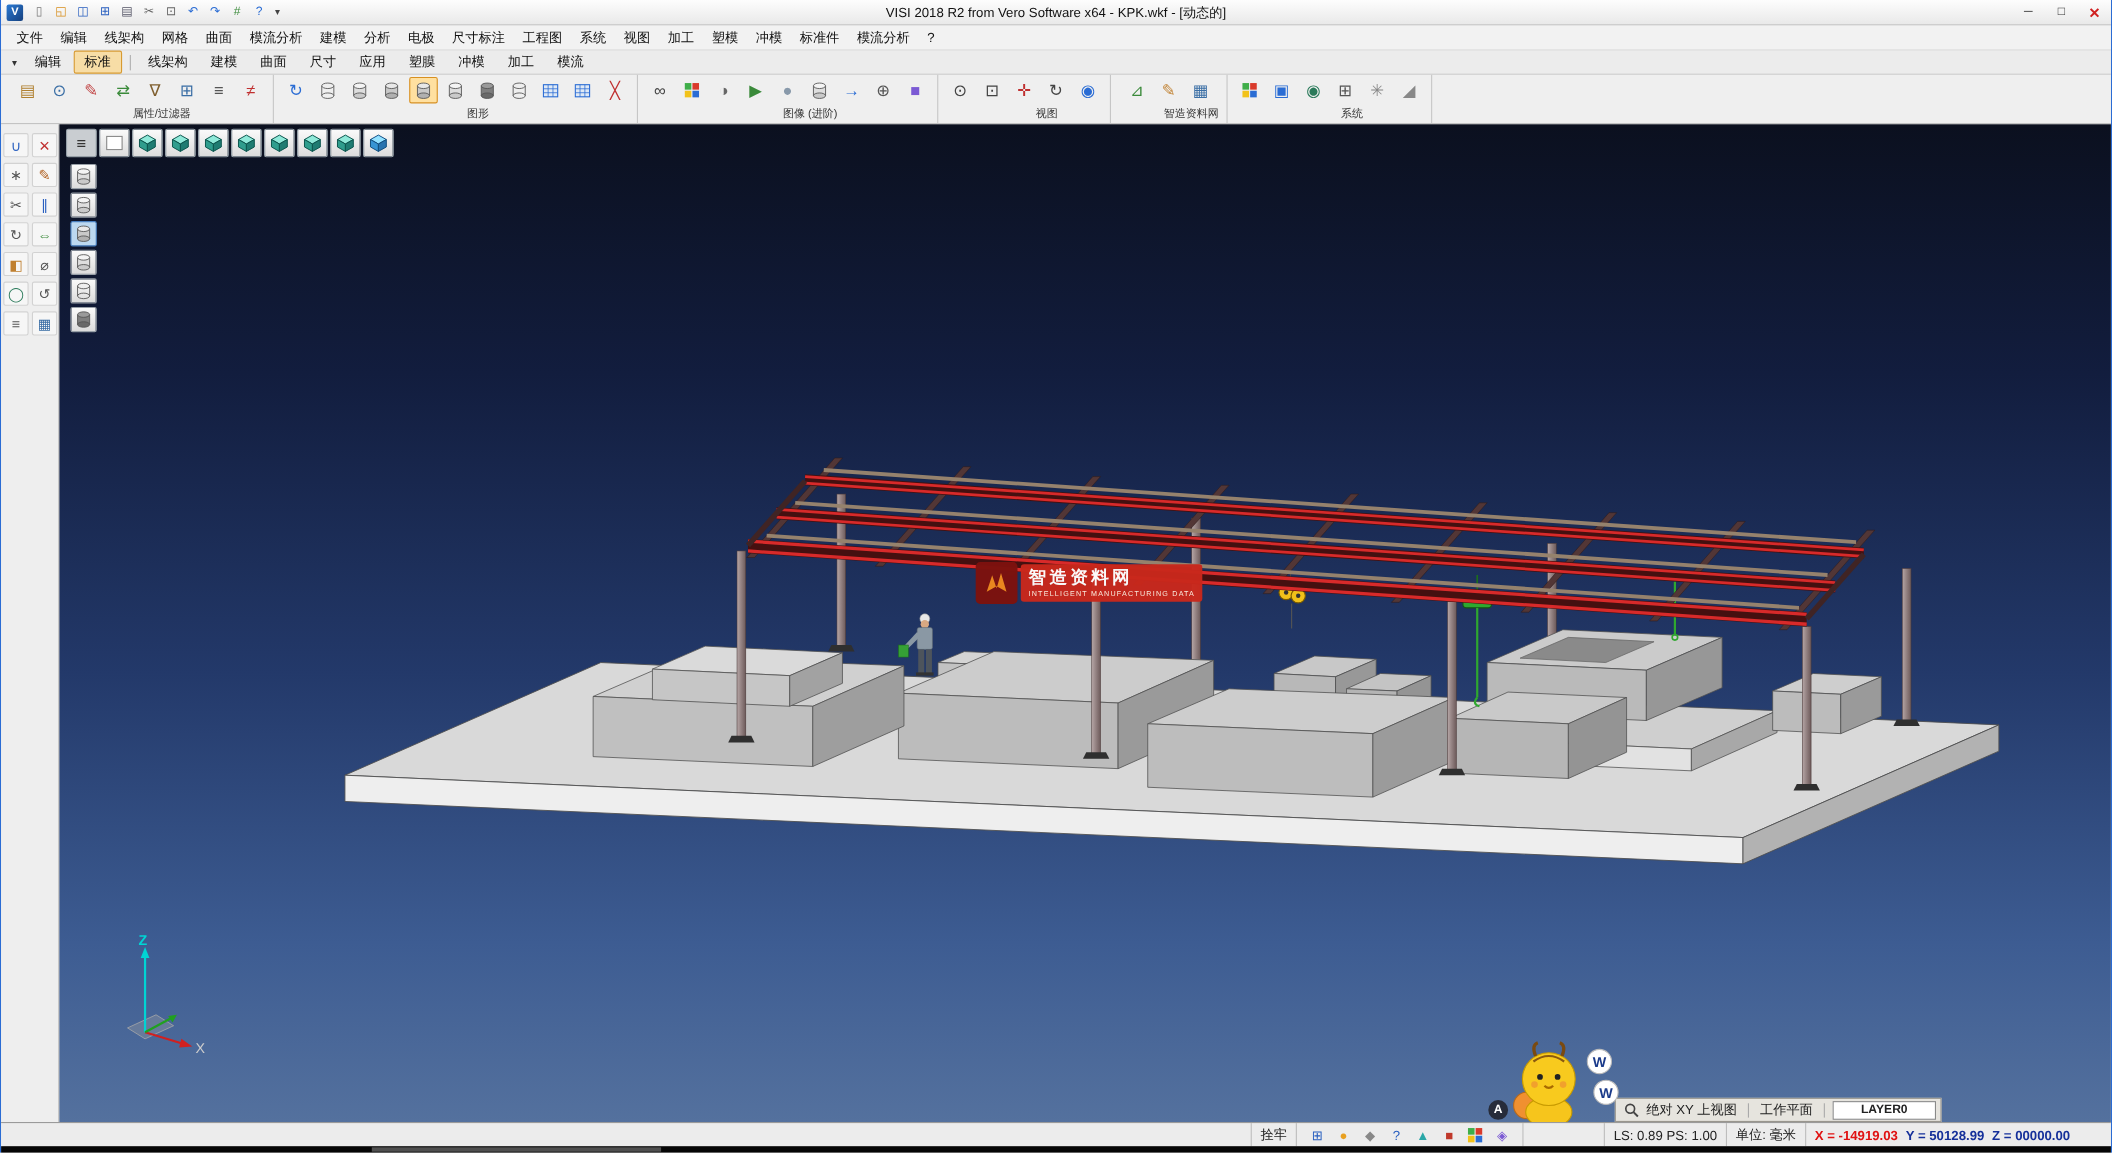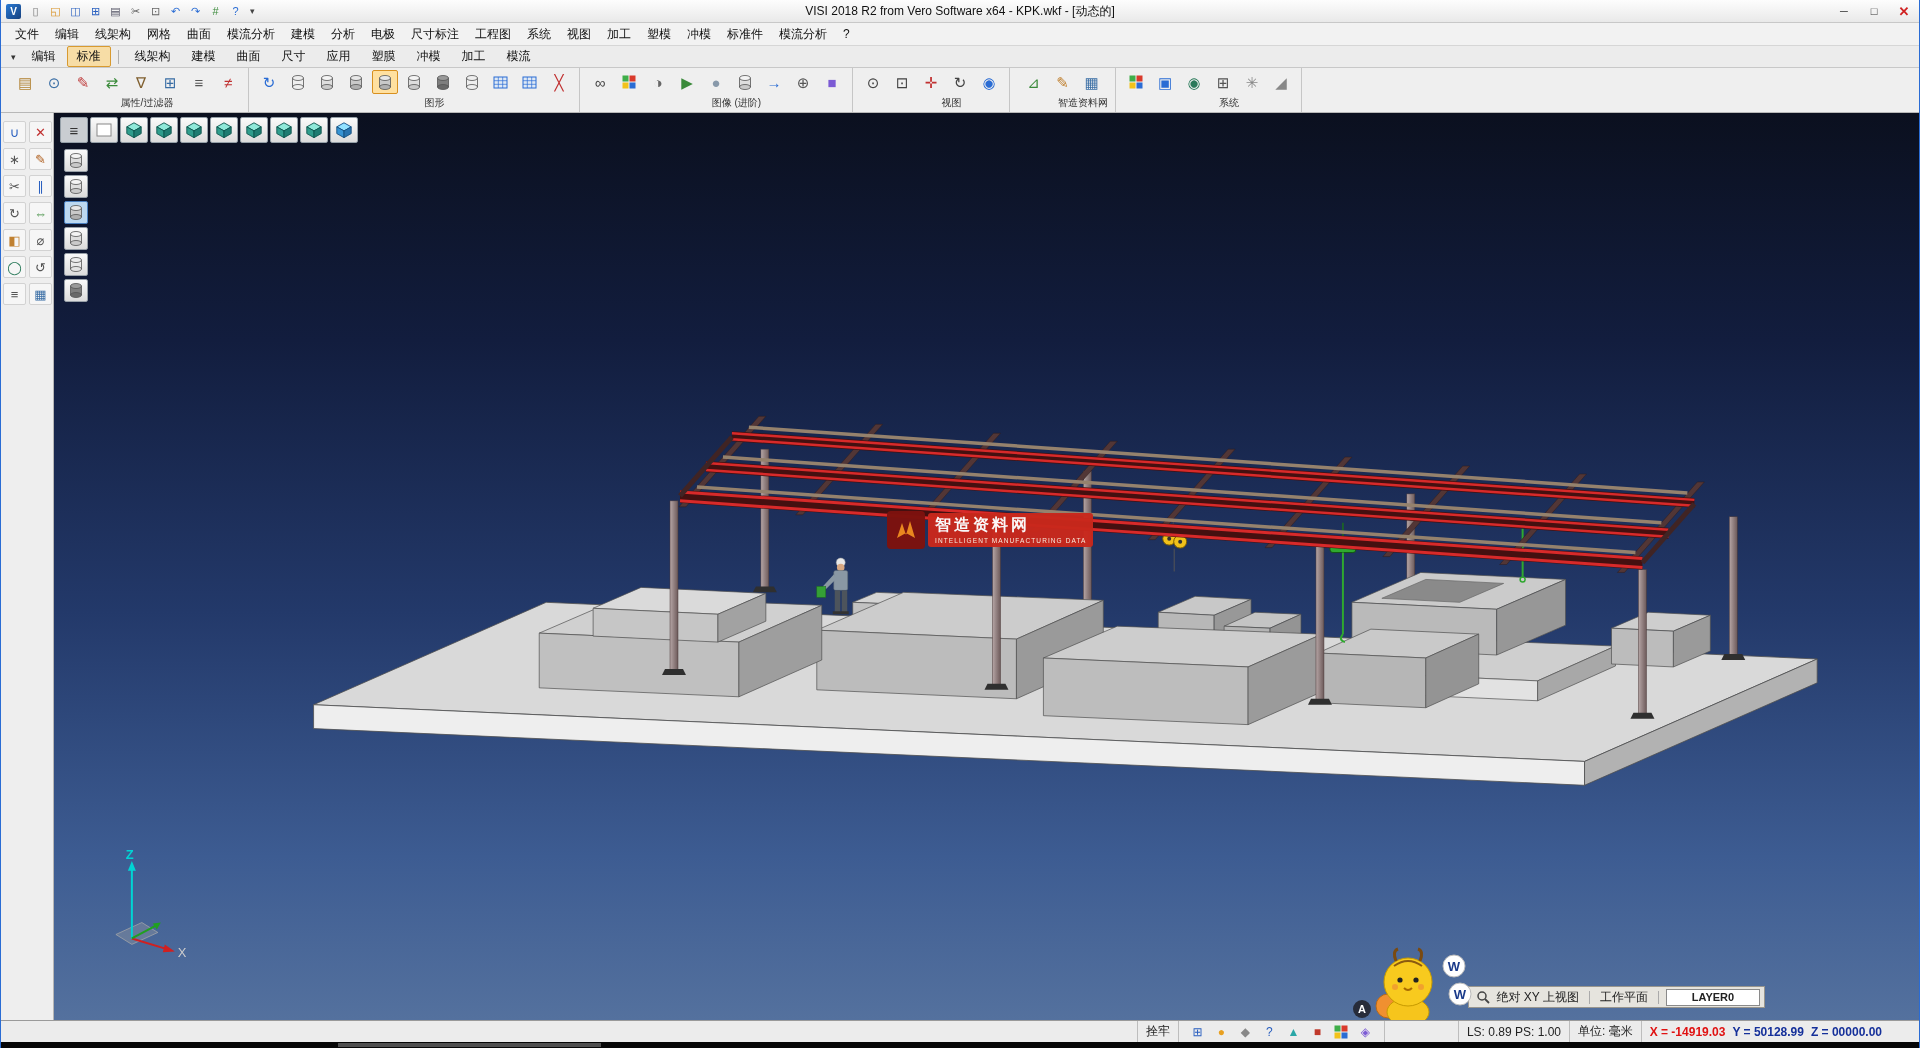--- a/index.html
+++ b/index.html
@@ -79,21 +79,21 @@
            align-items:center;justify-content:center;flex:none;}
   .wm-text{background:#c9281c;color:#fff;padding:2px 7px 3px 7px;border-radius:3px;margin-left:3px;}
   .wm-title{font-size:16px;font-weight:bold;letter-spacing:3px;white-space:nowrap;}
   .wm-sub{font-size:6.5px;letter-spacing:1.1px;color:#ffefe0;white-space:nowrap;margin-top:1px;}
 
   
   #mascot{position:absolute;left:1310px;bottom:-6px;z-index:6;}
   #float-a{position:absolute;left:1299px;bottom:2px;width:18px;height:18px;border-radius:50%;
            background:#272c3a;color:#fff;font-size:11px;font-weight:bold;display:flex;
            align-items:center;justify-content:center;z-index:5;}
-  #float-bar{position:absolute;right:154px;bottom:12px;height:20px;background:#e6e4de;
+  #float-bar{position:absolute;right:154px;bottom:0;height:20px;background:#e6e4de;
              border:1px solid #99968e;display:flex;align-items:center;font-size:12px;
              color:#222;padding:0 4px;z-index:4;margin-left:48px;}
   #float-bar .fsep{width:1px;height:13px;background:#aaa;margin:0 7px;}
   #float-bar .flabel{white-space:nowrap;padding:0 3px;}
   #layer-box{background:#fff;border:1px solid #8a8a8a;font-weight:bold;width:92px;height:15px;
              display:flex;align-items:center;justify-content:center;font-size:11px;}
 
   
   #statusbar{height:21px;background:#ececec;border-top:1px solid #9a9a9a;display:flex;
              align-items:center;font-size:12px;color:#222;flex:none;}

